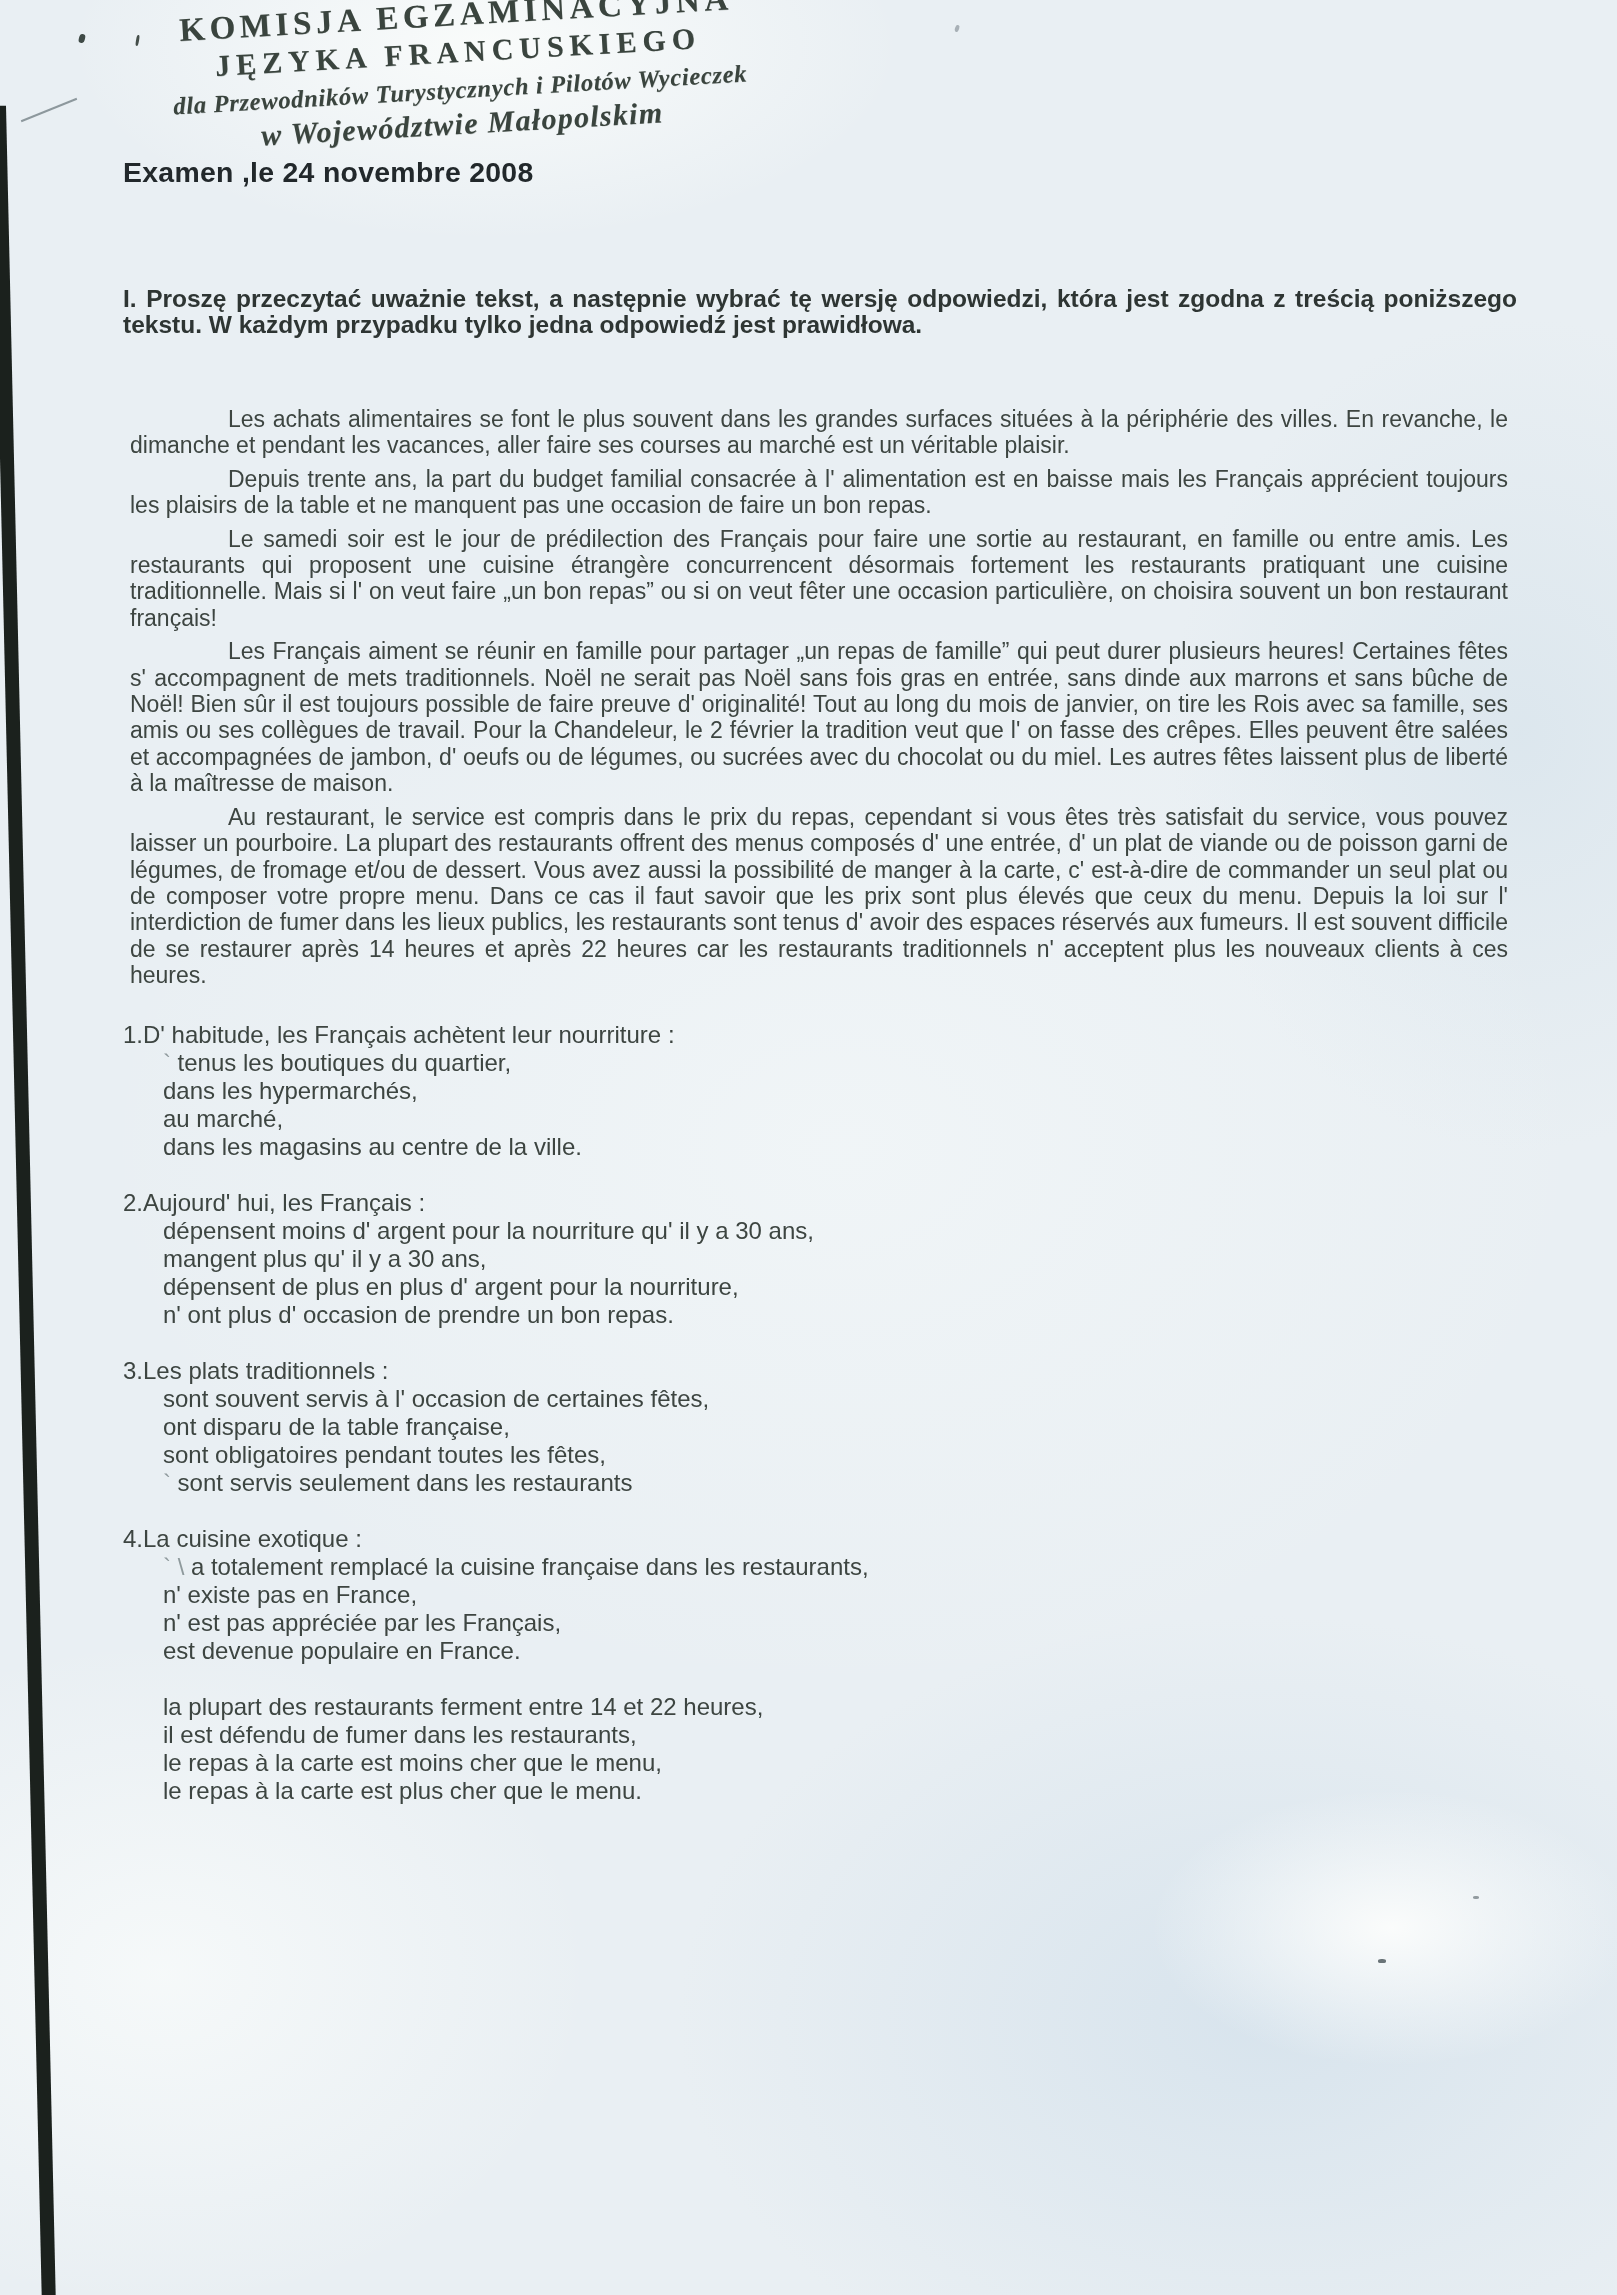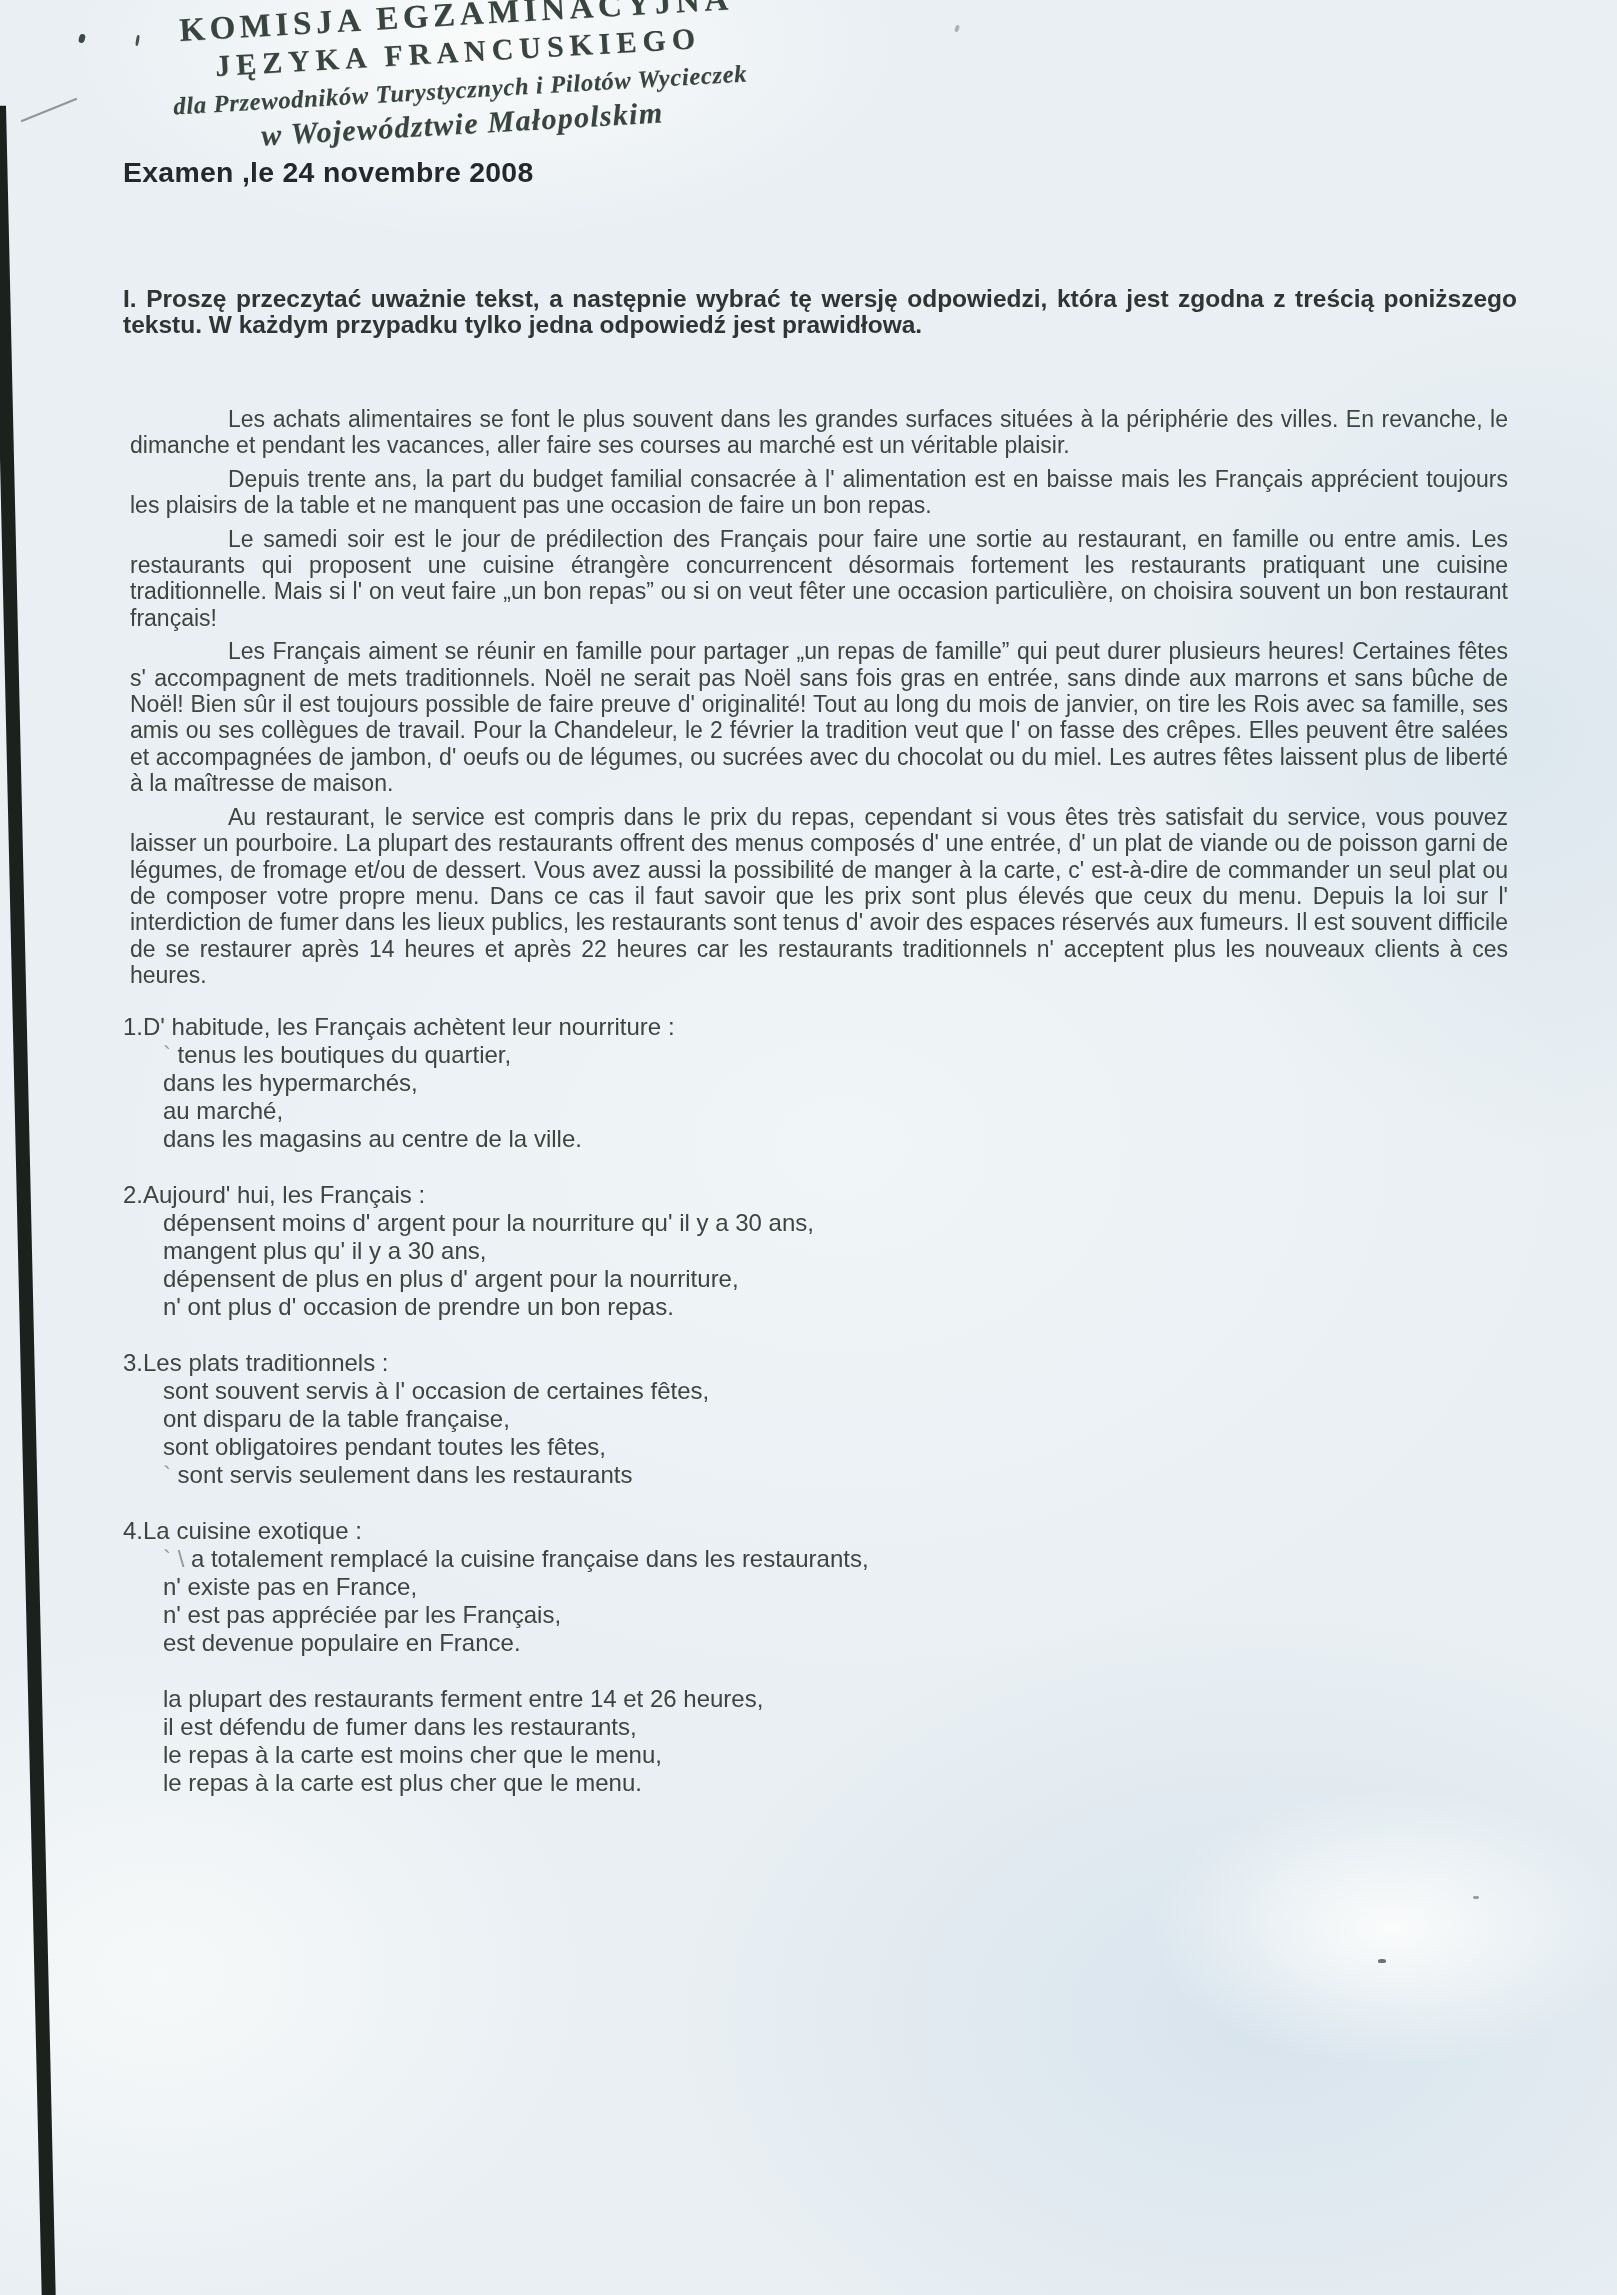--- a/index.html
+++ b/index.html
@@ -51,21 +51,21 @@
   .main-text {
     position:absolute; left:123px; top:399px; width:1392px;
     font-size:23px; line-height:26.4px; text-align:justify; color:#3d4541;
   }
   .main-text p { margin:7px; text-indent:98px; }
 
   .questions {
     position:absolute; left:123px; top:1013px; width:1392px;
     font-size:24px; line-height:28px; color:#3d4541;
   }
-  .q-block { margin:0 0 28px 0; }
+  .q-block { margin:8px 0 28px 0; }
   .q-stem { white-space:nowrap; }
   .q-opt { padding-left:40px; white-space:nowrap; }
   .scan-mark { color:#8e999c; margin-right:6.6px; }
 
   
   .pencil-line {
     position:absolute; left:18.5px; top:109px; width:60px; height:2px;
     background:rgba(125,136,141,0.85); transform:rotate(-22deg);
   }
   .speck { position:absolute; border-radius:40%; }
@@ -135,21 +135,21 @@
 
     <div class="q-block">
       <div class="q-stem"><span>4.</span><span>La  cuisine exotique :</span></div>
       <div class="q-opt"><span class="scan-mark">` \</span><span>a totalement remplacé la cuisine française dans les restaurants,</span></div>
       <div class="q-opt"><span>n' existe pas en France,</span></div>
       <div class="q-opt"><span>n' est pas appréciée par les Français,</span></div>
       <div class="q-opt"><span>est devenue populaire en France.</span></div>
     </div>
 
     <div class="q-block">
-      <div class="q-opt"><span>la plupart des restaurants ferment entre 14 et 26 heures,</span></div>
+      <div class="q-opt"><span>la plupart des restaurants ferment entre 14 et 22 heures,</span></div>
       <div class="q-opt"><span>il est défendu de fumer dans les restaurants,</span></div>
       <div class="q-opt"><span>le repas à la carte est moins cher que le menu,</span></div>
       <div class="q-opt"><span>le repas à la carte est plus cher que le menu.</span></div>
     </div>
 
   </div>
 
 </div>
 
 

